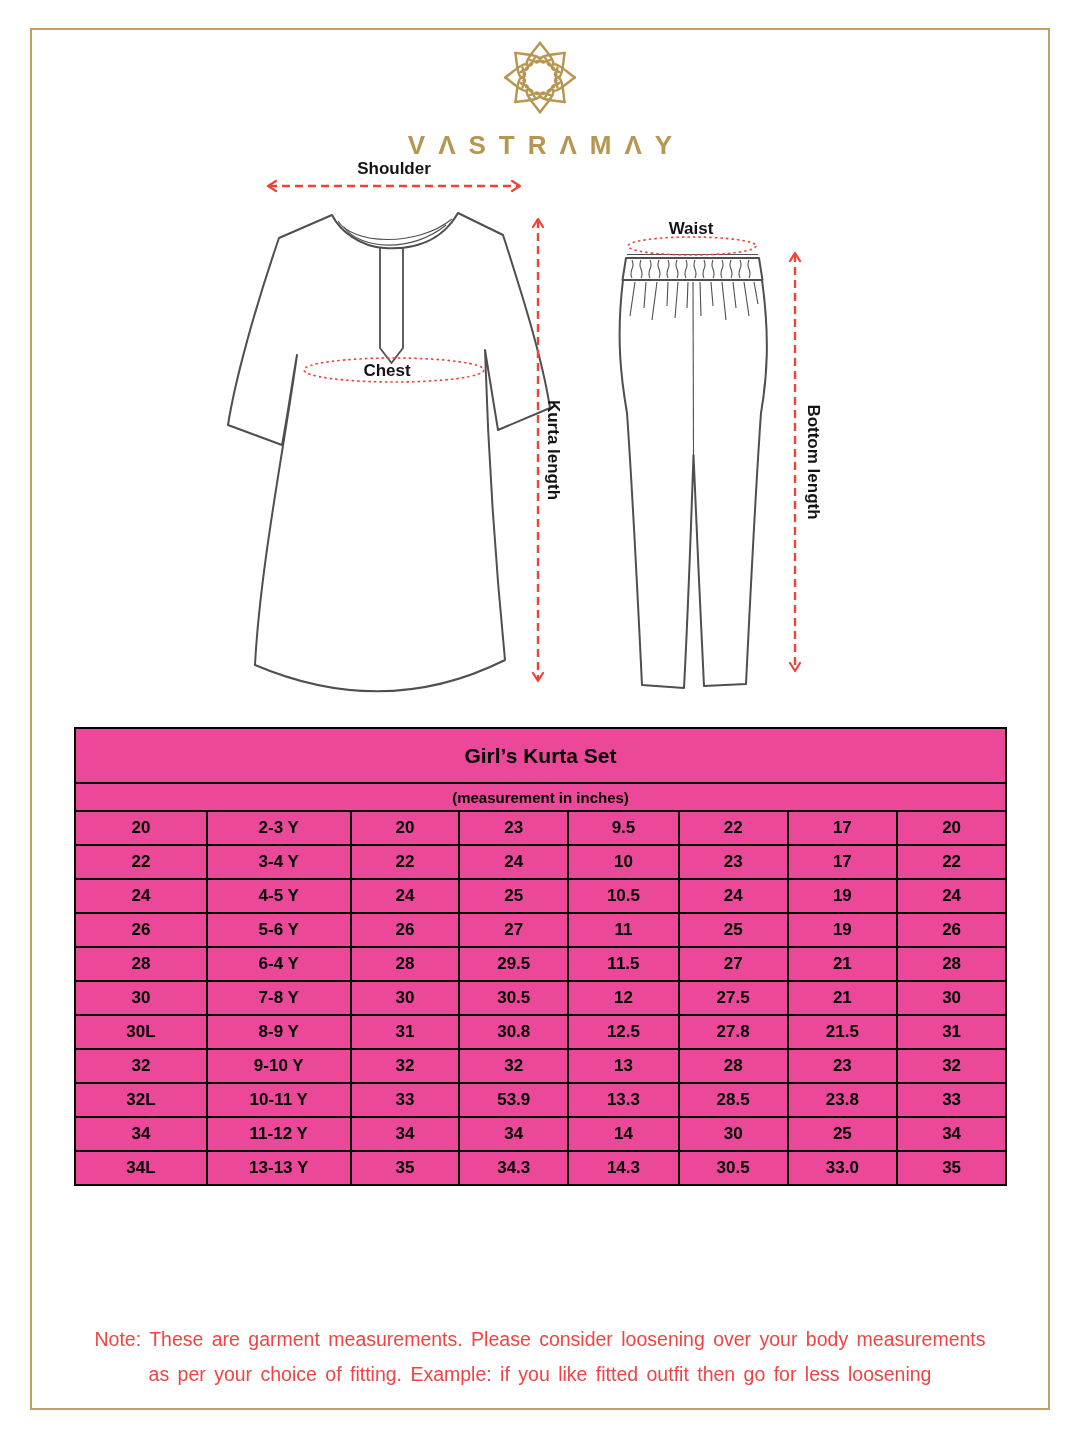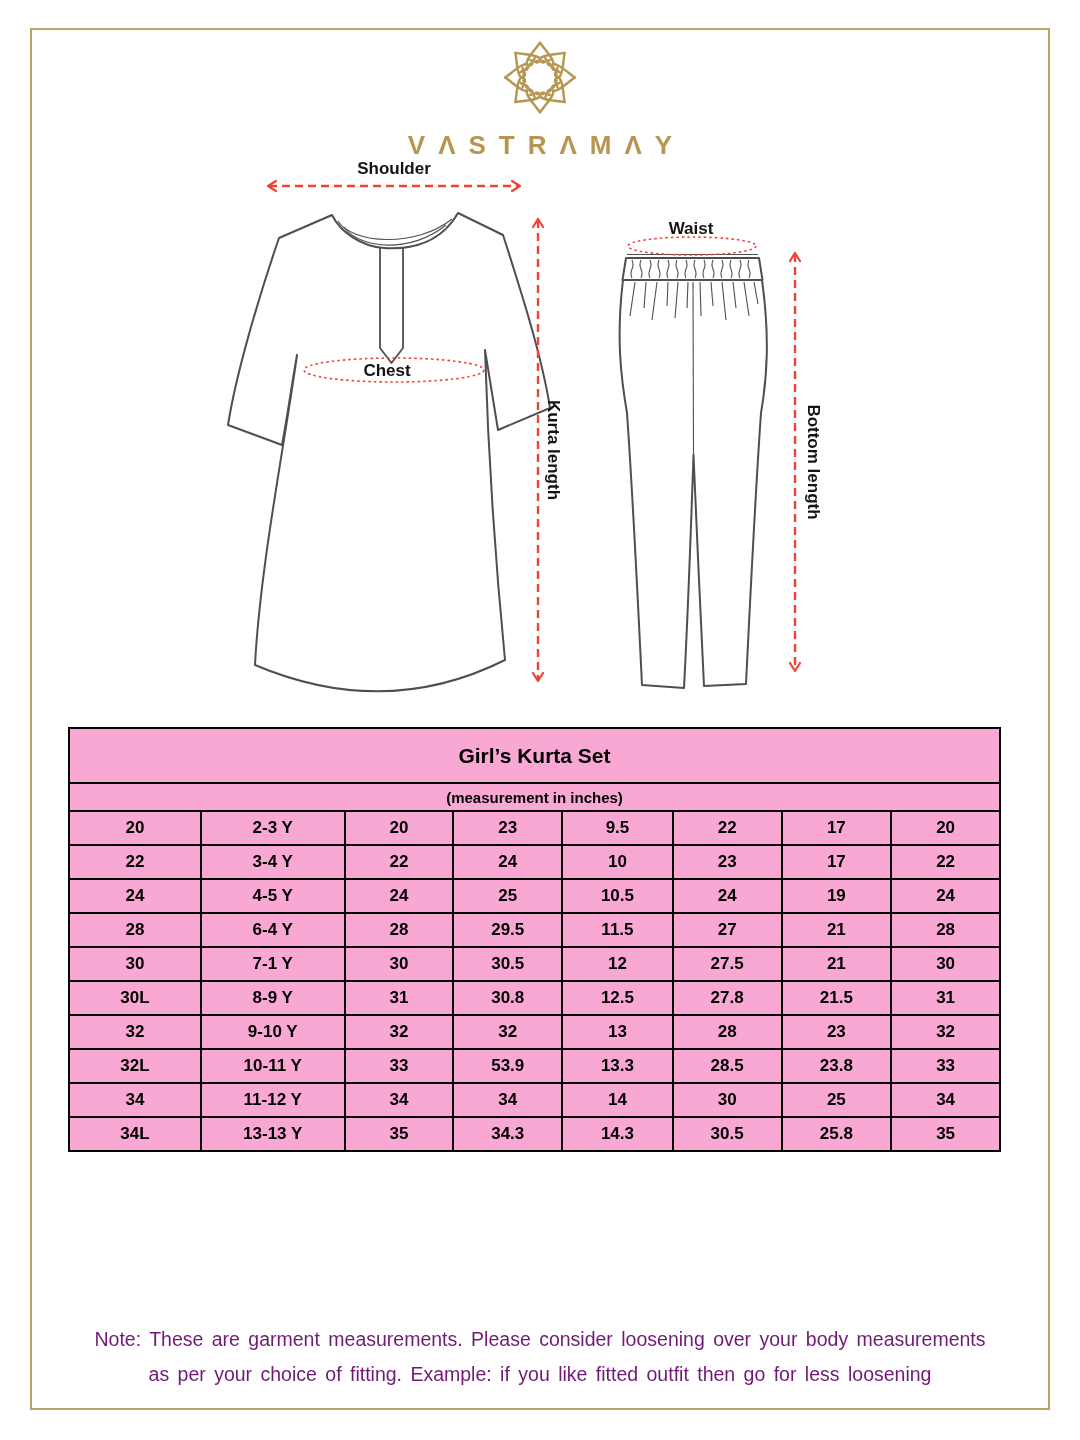--- a/index.html
+++ b/index.html
@@ -24,35 +24,35 @@
   .diagram { position:absolute; left:180px; top:148px; }
   .garment { fill:#ffffff; stroke:var(--outline,#4f4f4f); stroke-width:2; stroke-linejoin:round; }
   .gline   { fill:none; stroke:var(--outline,#4f4f4f); stroke-width:1.8; stroke-linejoin:round; }
   .thin    { stroke-width:1.1; }
   .red-dash { fill:none; stroke:var(--red,#ef4337); stroke-width:2.4; stroke-dasharray:8 5; }
   .red-dot  { fill:none; stroke:var(--red,#ef4337); stroke-width:1.6; stroke-dasharray:2.5 3; }
   .red-head { fill:none; stroke:var(--red,#ef4337); stroke-width:2.2; stroke-linecap:round; stroke-linejoin:round; }
   .lbl { font:bold 17px "Liberation Sans", sans-serif; fill:#141414; }
   
   .size-table {
-    position:absolute; left:68px; top:727px; width:933px;
-    border-collapse:collapse; table-layout:fixed; background:#f9a8d4;
+    position:absolute; left:74px; top:727px; width:933px;
+    border-collapse:collapse; table-layout:fixed; background:#ec4899;
   }
   .size-table th, .size-table td {
     border:2px solid #000; text-align:center; vertical-align:middle; color:#000;
     overflow:hidden; padding:0;
   }
   .t-title { height:53px; font-size:21px; font-weight:bold; border-bottom-width:4px; }
   .t-sub   { height:26px; font-size:15px; font-weight:bold; border-bottom-width:3px; }
   .col-h   { height:72px; font-size:19px; font-weight:bold; line-height:1.2; padding:0 2px; }
   .size-table td { height:32px; font-size:17px; font-weight:bold; }
   
   .note {
     position:absolute; left:50px; top:1322px; width:980px; text-align:center;
-    font-size:19.5px; line-height:1.8; color:#701a75; word-spacing:3px;
+    font-size:19.5px; line-height:1.8; color:#ef4444; word-spacing:3px;
   }
 </style>
 </head>
 <body>
 
 <div class="page">
 
   <div class="gold-frame"></div>
 
   <header class="logo">
@@ -206,32 +206,42 @@
           <td>24</td>
           <td>4-5 Y</td>
           <td>24</td>
           <td>25</td>
           <td>10.5</td>
           <td>24</td>
           <td>19</td>
           <td>24</td>
         </tr>
         <tr>
+          <td>26</td>
+          <td>5-6 Y</td>
+          <td>26</td>
+          <td>27</td>
+          <td>11</td>
+          <td>25</td>
+          <td>19</td>
+          <td>26</td>
+        </tr>
+        <tr>
           <td>28</td>
           <td>6-4 Y</td>
           <td>28</td>
           <td>29.5</td>
           <td>11.5</td>
           <td>27</td>
           <td>21</td>
           <td>28</td>
         </tr>
         <tr>
           <td>30</td>
-          <td>7-1 Y</td>
+          <td>7-8 Y</td>
           <td>30</td>
           <td>30.5</td>
           <td>12</td>
           <td>27.5</td>
           <td>21</td>
           <td>30</td>
         </tr>
         <tr>
           <td>30L</td>
           <td>8-9 Y</td>
@@ -272,21 +282,21 @@
           <td>25</td>
           <td>34</td>
         </tr>
         <tr>
           <td>34L</td>
           <td>13-13 Y</td>
           <td>35</td>
           <td>34.3</td>
           <td>14.3</td>
           <td>30.5</td>
-          <td>25.8</td>
+          <td>33.0</td>
           <td>35</td>
         </tr>
       </tbody>
   </table>
 
   <footer class="note">
     <div>Note: These are garment measurements. Please consider loosening over your body measurements</div>
     <div>as per your choice of fitting. Example: if you like fitted outfit then go for less loosening</div>
   </footer>
 

